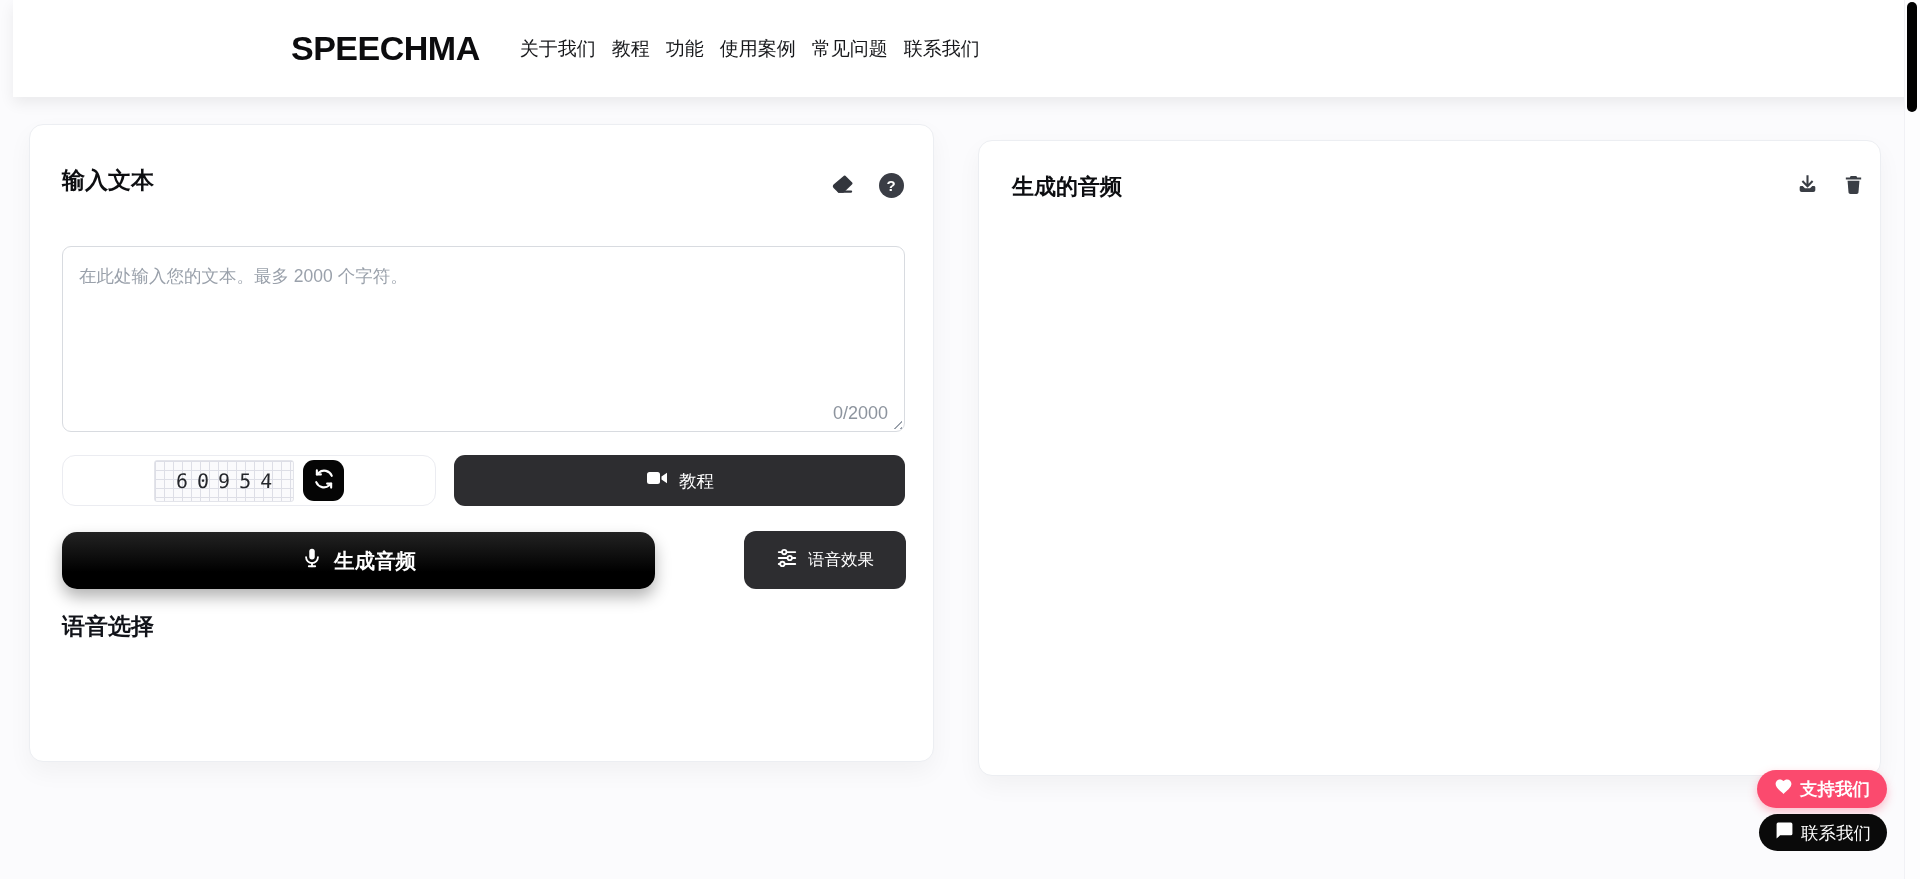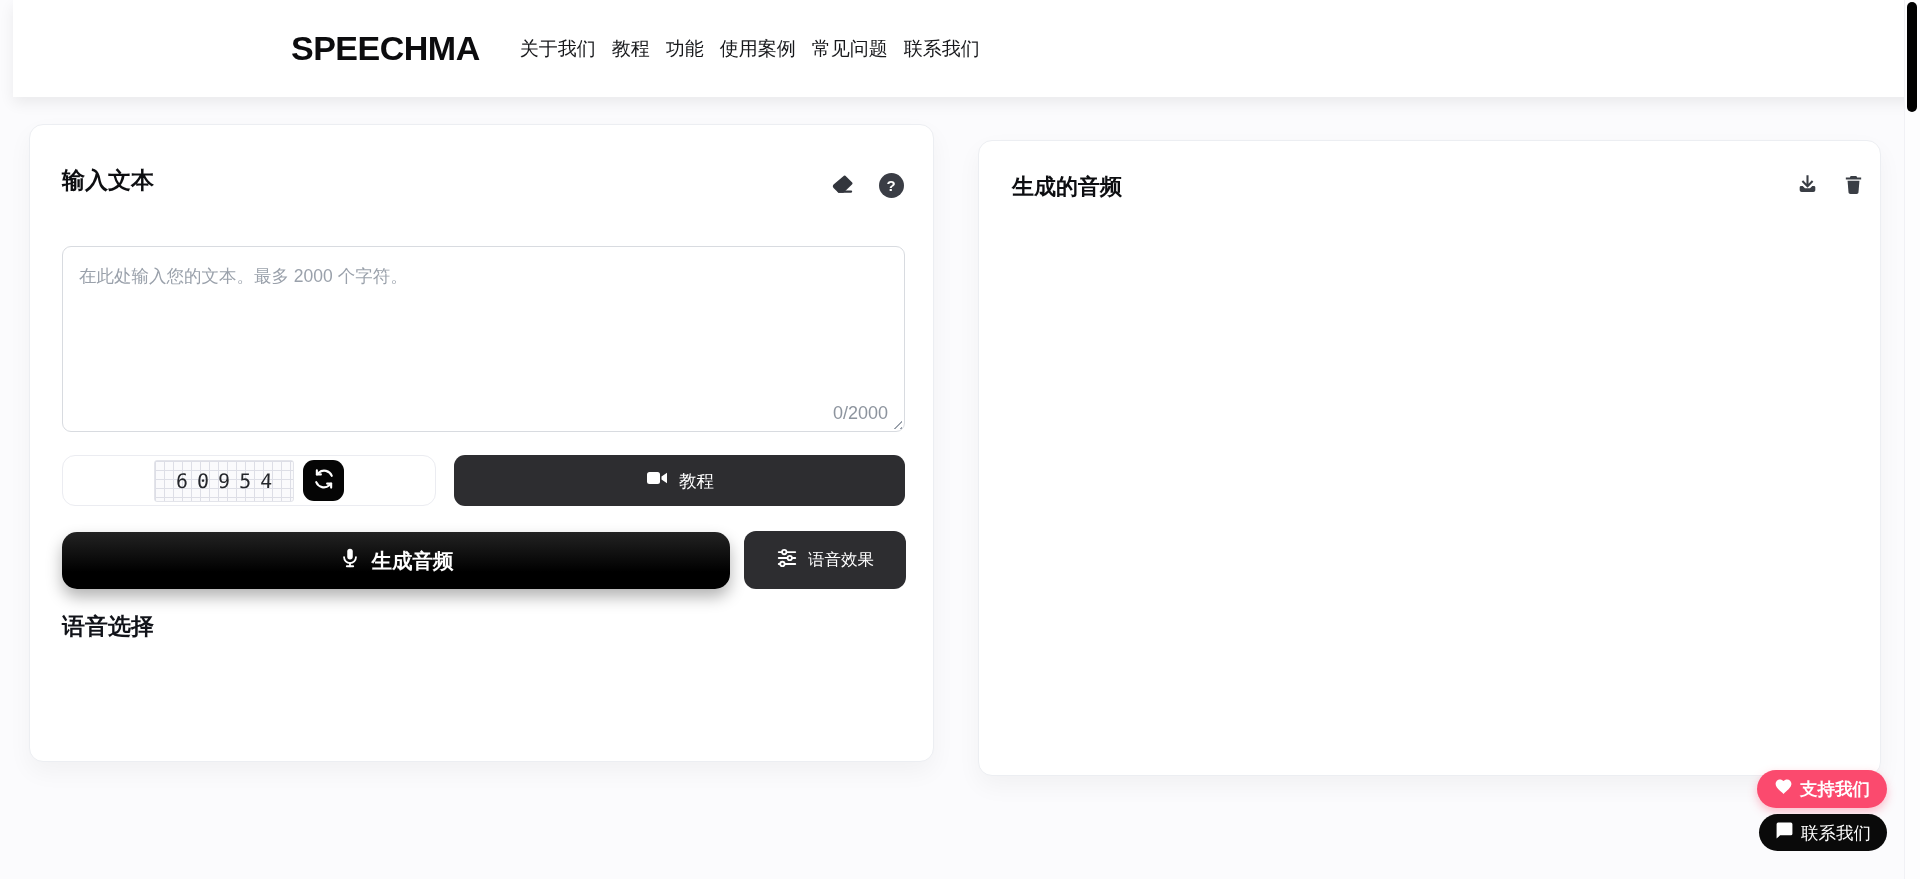--- a/index.html
+++ b/index.html
@@ -110,21 +110,21 @@
   .btn-dark {
     background: #2d2d30; color: #ffffff; border: none; cursor: pointer;
     display: flex; align-items: center; justify-content: center; gap: 10px;
     font-family: "Liberation Sans", sans-serif;
   }
   .tutorial-btn {
     position: absolute; left: 424px; top: 330px; width: 451px; height: 51px;
     border-radius: 11px; font-size: 17.5px;
   }
   .generate-btn {
-    position: absolute; left: 32px; top: 407px; width: 668px; height: 57px;
+    position: absolute; left: 32px; top: 407px; width: 593px; height: 57px;
     background: linear-gradient(180deg, #232323 0%, #000000 70%);
     color: #fff; border: none; border-radius: 15px; cursor: pointer;
     display: flex; align-items: center; justify-content: center; gap: 11px;
     font-size: 20.5px; font-weight: 700;
     box-shadow: 0 8px 16px rgba(0,0,0,0.30);
     font-family: "Liberation Sans", sans-serif;
   }
   .effects-btn {
     position: absolute; left: 714px; top: 406px; width: 162px; height: 58px;
     border-radius: 12px; font-size: 16.5px;

